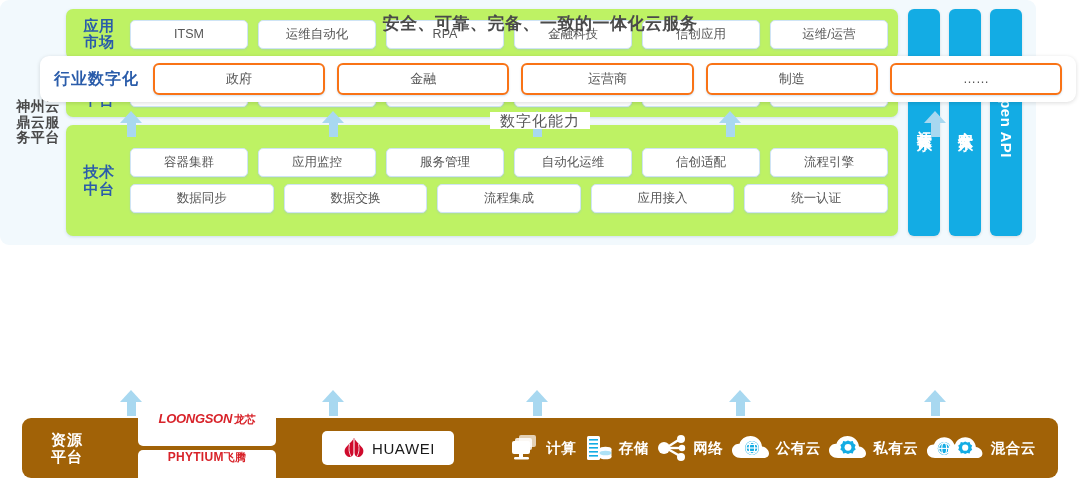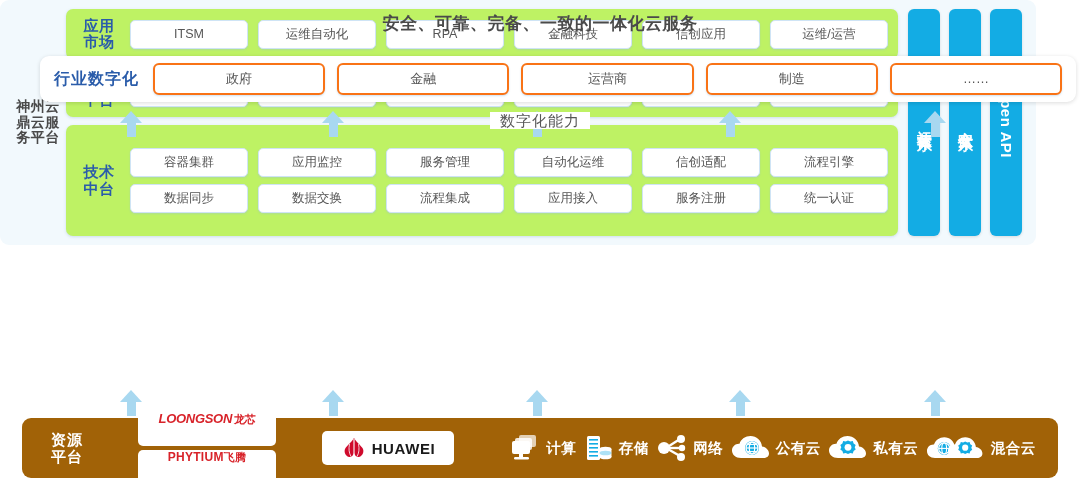--- a/index.html
+++ b/index.html
@@ -297,21 +297,21 @@
     width: 132px;
     display: flex;
     align-items: center;
     justify-content: center;
     gap: 5px;
     margin-right: 12px;
   }
   .huawei-flower { width: 26px; height: 22px; }
   .huawei-text {
     font-size: 15px;
-    font-weight: bold;
+    font-weight: normal;
     color: #1a1a1a;
     letter-spacing: 0.6px;
   }
 
   .res-items {
     flex: 1;
     display: flex;
     align-items: center;
     justify-content: space-around;
   }
@@ -410,21 +410,20 @@
           <div class="chip">服务管理</div>
           <div class="chip">自动化运维</div>
           <div class="chip">信创适配</div>
           <div class="chip">流程引擎</div>
         </div>
         <div class="chip-row">
           <div class="chip">数据同步</div>
           <div class="chip">数据交换</div>
           <div class="chip">流程集成</div>
           <div class="chip">应用接入</div>
-          <div class="chip">服务注册</div>
           <div class="chip">统一认证</div>
         </div>
       </div>
     </div>
 
   </div>
 
   <div class="vbars">
     <div class="vbar">
       <span class="vtext-cjk">运营体系</span>

